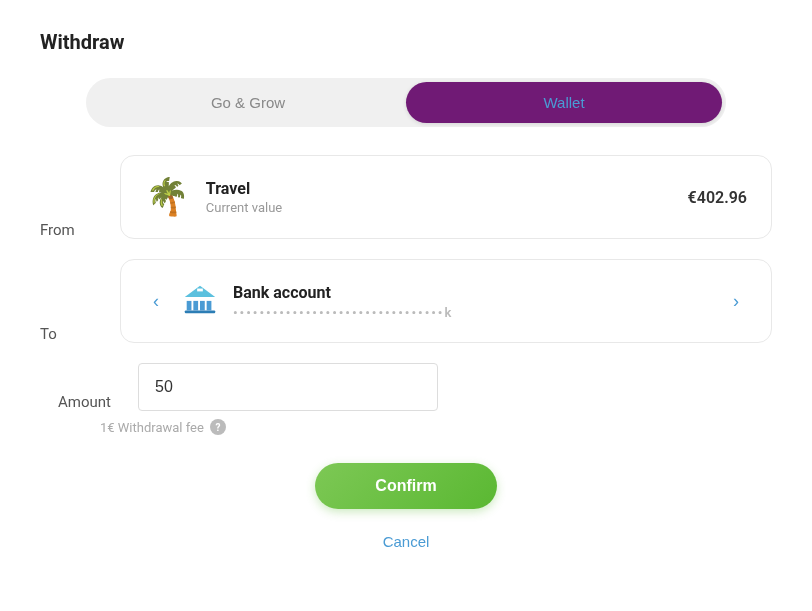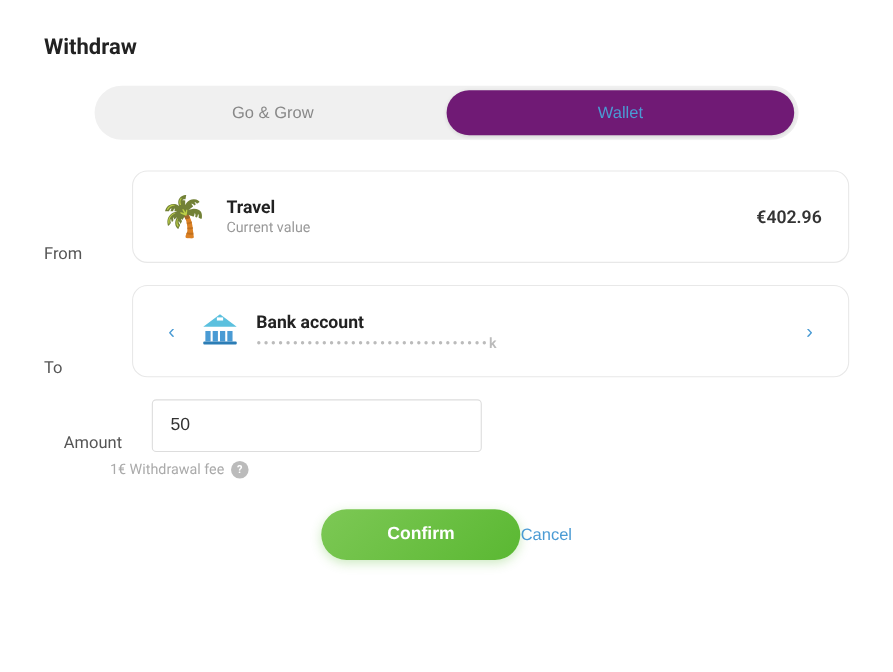--- a/index.html
+++ b/index.html
@@ -173,21 +173,23 @@
       font-weight: 700;
       cursor: pointer;
       flex-shrink: 0;
     }
 
     
     .btn-row {
       display: flex;
       justify-content: center;
       align-items: center;
+      gap: 24px;
       margin-top: 28px;
+      flex-direction: column;
     }
     .btn-confirm {
       background: linear-gradient(135deg, #7dc855, #5ab832);
       color: #fff;
       border: none;
       border-radius: 30px;
       padding: 14px 60px;
       font-size: 16px;
       font-weight: 700;
       cursor: pointer;

